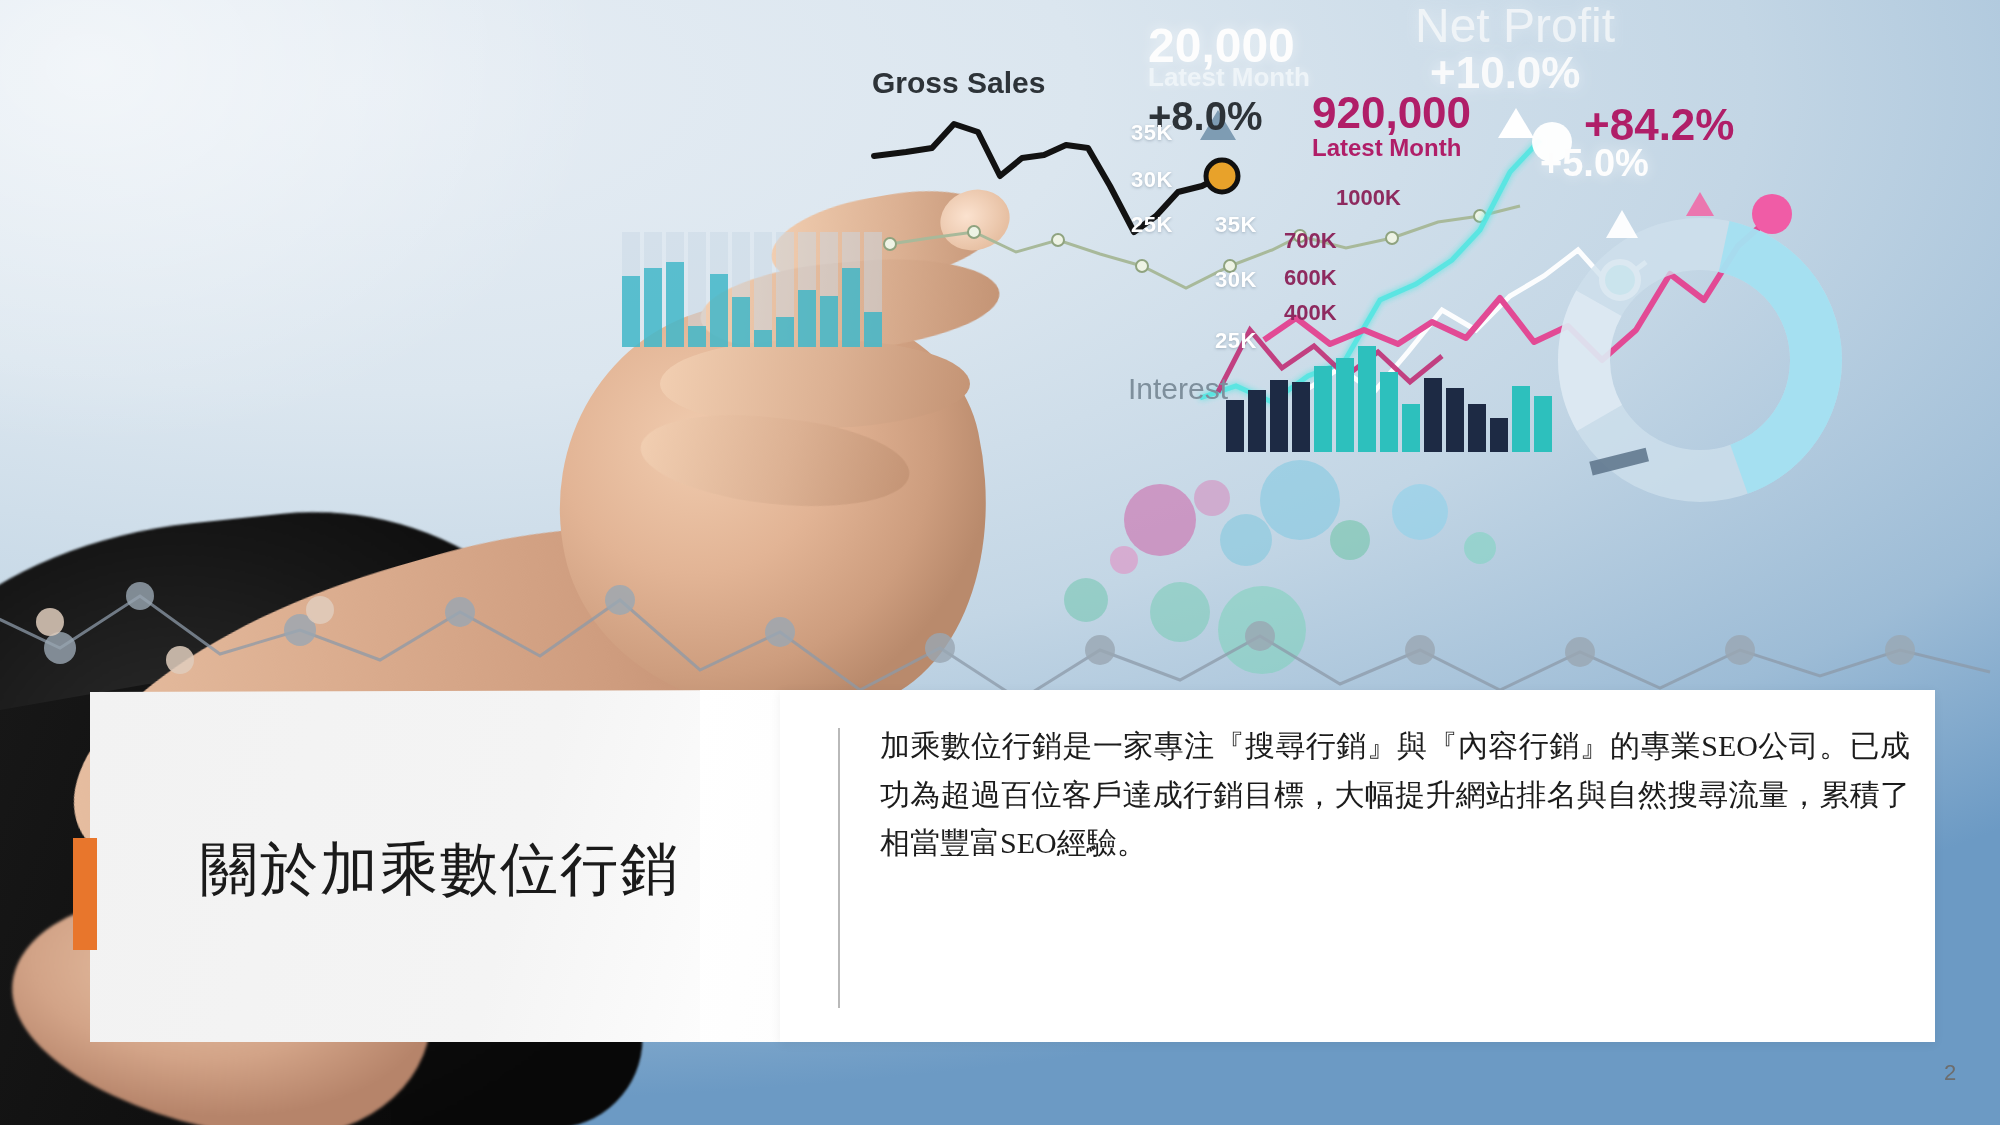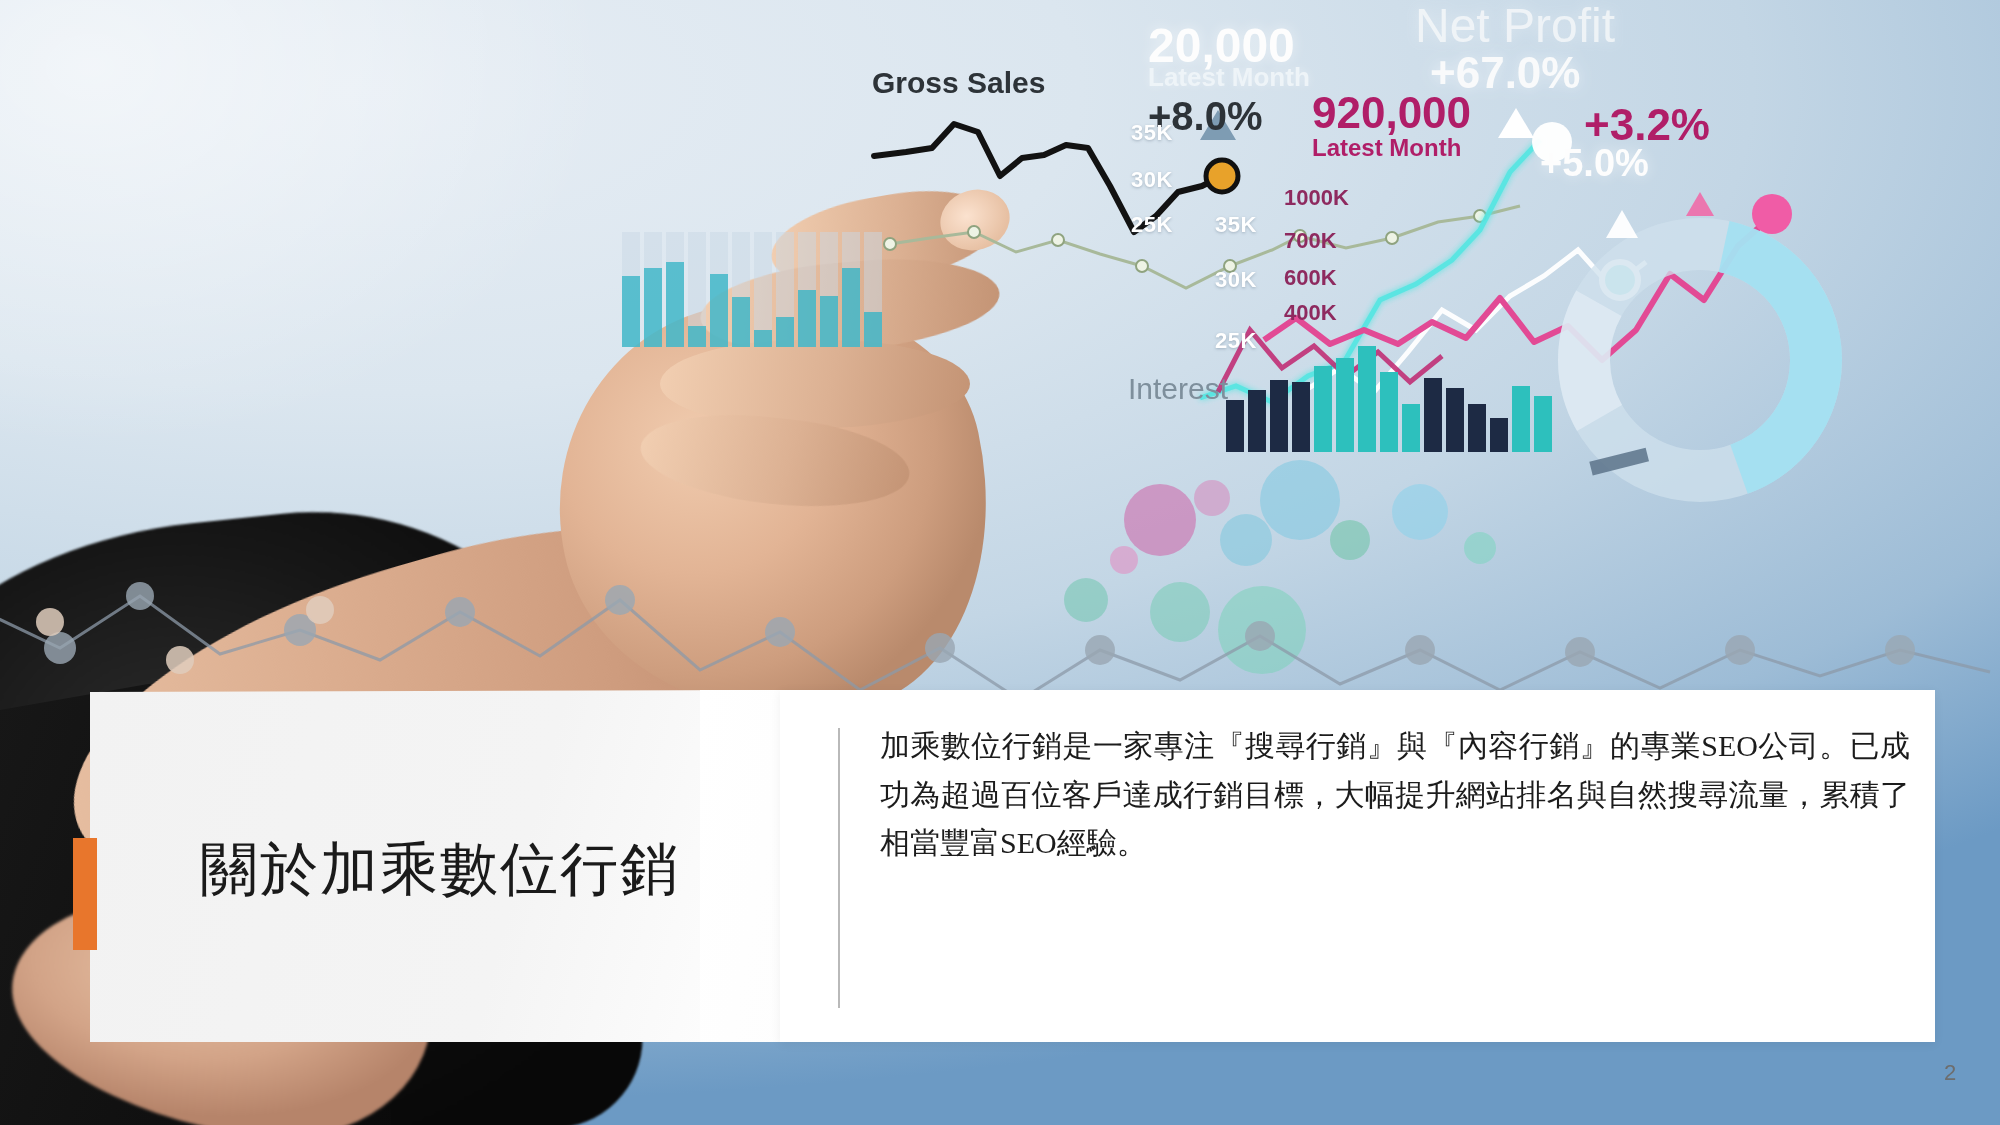--- a/index.html
+++ b/index.html
@@ -256,37 +256,37 @@
       <polygon points="1622,210 1638,238 1606,238" fill="#ffffff" opacity=".95"></polygon>
       <polygon points="1700,192 1714,216 1686,216" fill="#f06ba9" opacity=".9"></polygon>
     </svg>
 
     <div class="lbl dark" style="left:872px;top:66px;font-size:30px;">Gross Sales</div>
     <div class="lbl big-white" style="left:1148px;top:18px;font-size:48px;">20,000</div>
     <div class="lbl sub-white" style="left:1148px;top:62px;font-size:26px;">Latest Month</div>
     <div class="lbl dark" style="left:1148px;top:94px;font-size:40px;">+8.0%</div>
 
     <div class="lbl big-white" style="left:1415px;top:-2px;font-size:48px;opacity:.72;font-weight:normal;">Net Profit</div>
-    <div class="lbl big-white" style="left:1430px;top:48px;font-size:44px;opacity:.92;">+67.0%</div>
+    <div class="lbl big-white" style="left:1430px;top:48px;font-size:44px;opacity:.92;">+10.0%</div>
 
     <div class="lbl magenta" style="left:1312px;top:88px;font-size:44px;">920,000</div>
     <div class="lbl magenta" style="left:1312px;top:134px;font-size:24px;">Latest Month</div>
 
-    <div class="lbl magenta" style="left:1584px;top:100px;font-size:44px;">+3.2%</div>
+    <div class="lbl magenta" style="left:1584px;top:100px;font-size:44px;">+84.2%</div>
     <div class="lbl big-white" style="left:1540px;top:142px;font-size:38px;">+5.0%</div>
 
     <div class="lbl kk" style="left:1112px;top:120px;">35K</div>
     <div class="lbl kk" style="left:1112px;top:167px;">30K</div>
     <div class="lbl kk" style="left:1112px;top:212px;">25K</div>
 
     <div class="lbl kk" style="left:1196px;top:212px;">35K</div>
     <div class="lbl kk" style="left:1196px;top:267px;">30K</div>
     <div class="lbl kk" style="left:1196px;top:328px;">25K</div>
 
-    <div class="lbl kkm" style="left:1284px;top:185px;">1000K</div>
+    <div class="lbl kkm" style="left:1336px;top:185px;">1000K</div>
     <div class="lbl kkm" style="left:1284px;top:228px;">700K</div>
     <div class="lbl kkm" style="left:1284px;top:265px;">600K</div>
     <div class="lbl kkm" style="left:1284px;top:300px;">400K</div>
 
     <div class="lbl grey-lbl" style="left:1128px;top:372px;font-size:30px;">Interest</div>
   </div>
 
   <div class="panel-left"></div>
   <div class="panel-bridge"></div>
   <div class="panel-right"></div>

